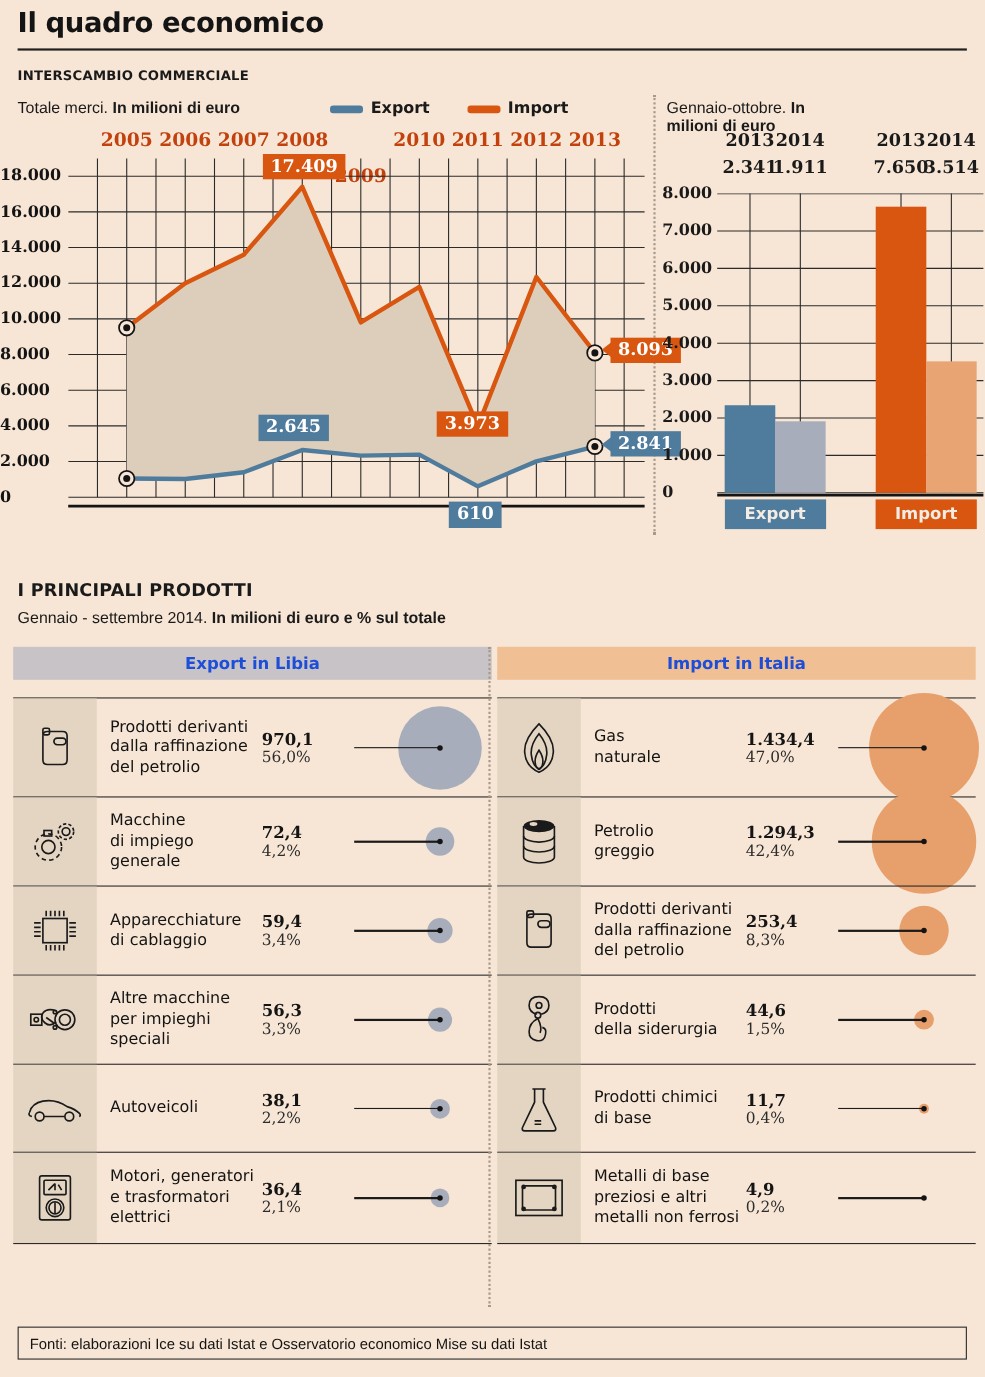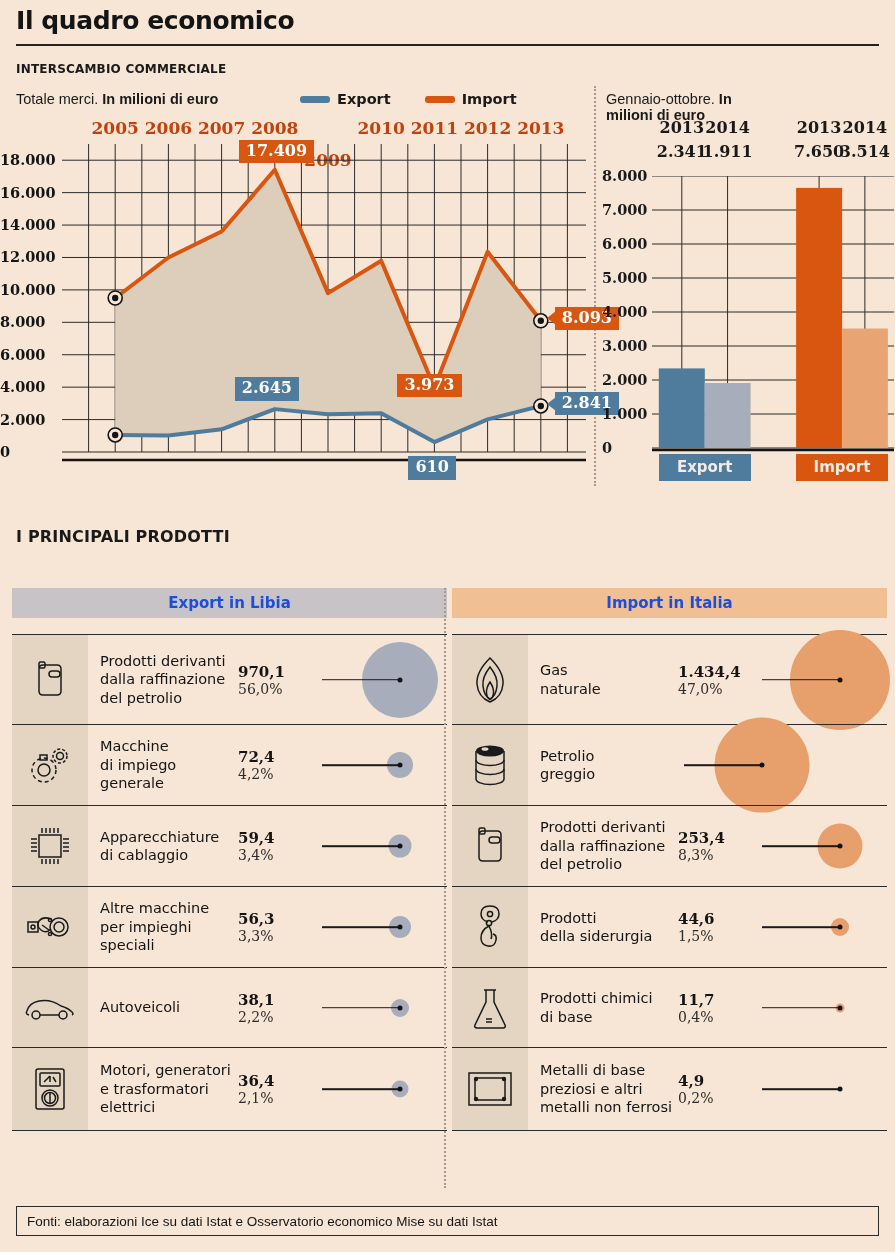--- a/index.html
+++ b/index.html
@@ -275,20 +275,21 @@
         <rect x="52.56923076923077" y="207.026" width="46" height="64.97399999999999" fill="#a8adbb"></rect>
         <rect x="144.1076923076923" y="11.899999999999977" width="46" height="260.1" fill="#d8560f"></rect>
         <rect x="189.87692307692308" y="152.524" width="46" height="119.476" fill="#e9a474"></rect>
         <line x1="-52" x2="242" y1="274" y2="274" stroke="#141414" stroke-width="2.5"></line>
       </svg>
       <div class="bc-grouplabel" style="left: 58.8px; width: 91.7692px; top: 336px; background: rgb(79, 123, 156);">Export</div>
       <div class="bc-grouplabel" style="left: 196.108px; width: 91.7692px; top: 336px; background: rgb(216, 86, 15);">Import</div>
     </div>
 
   <div class="sec2-title">I PRINCIPALI PRODOTTI</div>
+  <div class="sec2-sub"><span>Gennaio - settembre 2014. </span><b>In milioni di euro e % sul totale</b></div>
 
   <div class="tables">
     <div class="tcol left" id="export-table">
         <div class="tbl-head" style="background: rgb(199, 195, 198);">Export in Libia</div>
         <div style="margin-top: 16px;">
           <div class="trow" style="height: 90px;">
             <div class="ticon">
               <svg width="40" height="46" viewBox="0 0 40 46">
                 <path stroke="#1a1a1a" fill="none" stroke-width="1.5" d="M9 12 q0-4 4-4 h14 q4 0 4 4 v22 q0 4 -4 4 h-14 q-4 0 -4 -4 z"></path>
                 <rect stroke="#1a1a1a" fill="none" stroke-width="1.5" x="9" y="5" width="6" height="6" rx="1.5"></rect>
@@ -472,20 +473,24 @@
                 <ellipse cx="15" cy="7" rx="3.5" ry="1.8" fill="#e4d5c3"></ellipse>
                 <path stroke="#1a1a1a" fill="none" stroke-width="1.5" d="M6 9 v28 a14 5.5 0 0 0 28 0 v-28"></path>
                 <path stroke="#1a1a1a" fill="none" stroke-width="1.5" d="M6 18 a14 5.5 0 0 0 28 0"></path>
                 <path stroke="#1a1a1a" fill="none" stroke-width="1.5" d="M6 27 a14 5.5 0 0 0 28 0"></path>
               </svg>
             </div>
             <div class="tname">
               <span>Petrolio</span>
               <span>greggio</span>
             </div>
+            <div class="tvals">
+              <span class="tval">1.294,3</span>
+              <span class="tpct">42,4%</span>
+            </div>
             <div class="tbub">
               <div class="bub-circle" style="width: 95px; height: 95px; left: 84px; background: rgb(231, 159, 108);"></div>
               <div class="bub-line" style="width: 78px;"></div>
               <div class="bub-dot" style="left: 84px;"></div>
             </div>
           </div>
           <div class="trow" style="height: 81px;">
             <div class="ticon">
               <svg width="40" height="46" viewBox="0 0 40 46">
                 <path stroke="#1a1a1a" fill="none" stroke-width="1.5" d="M9 12 q0-4 4-4 h14 q4 0 4 4 v22 q0 4 -4 4 h-14 q-4 0 -4 -4 z"></path>

